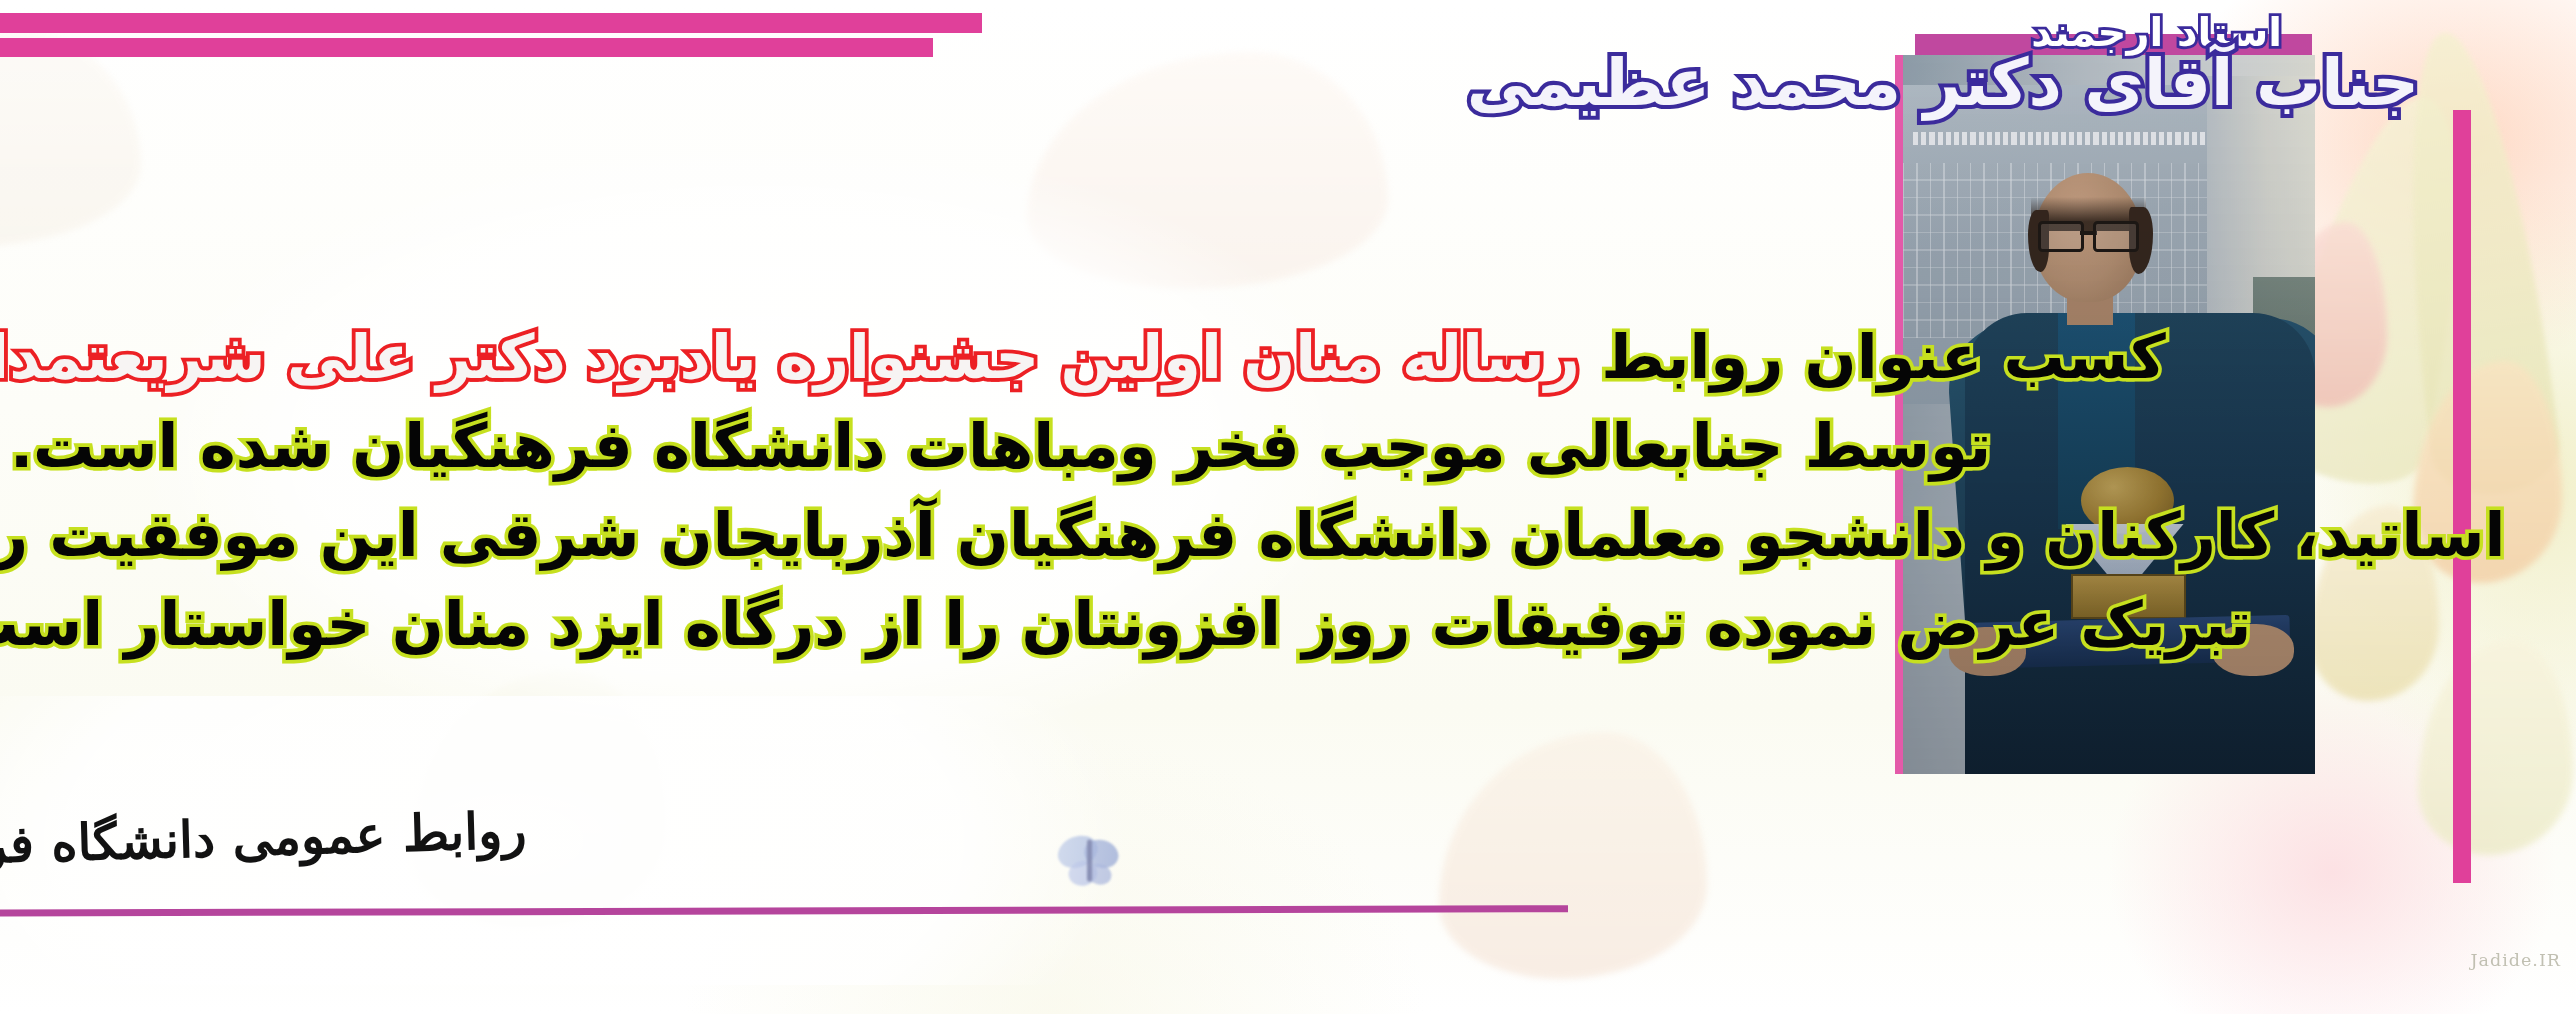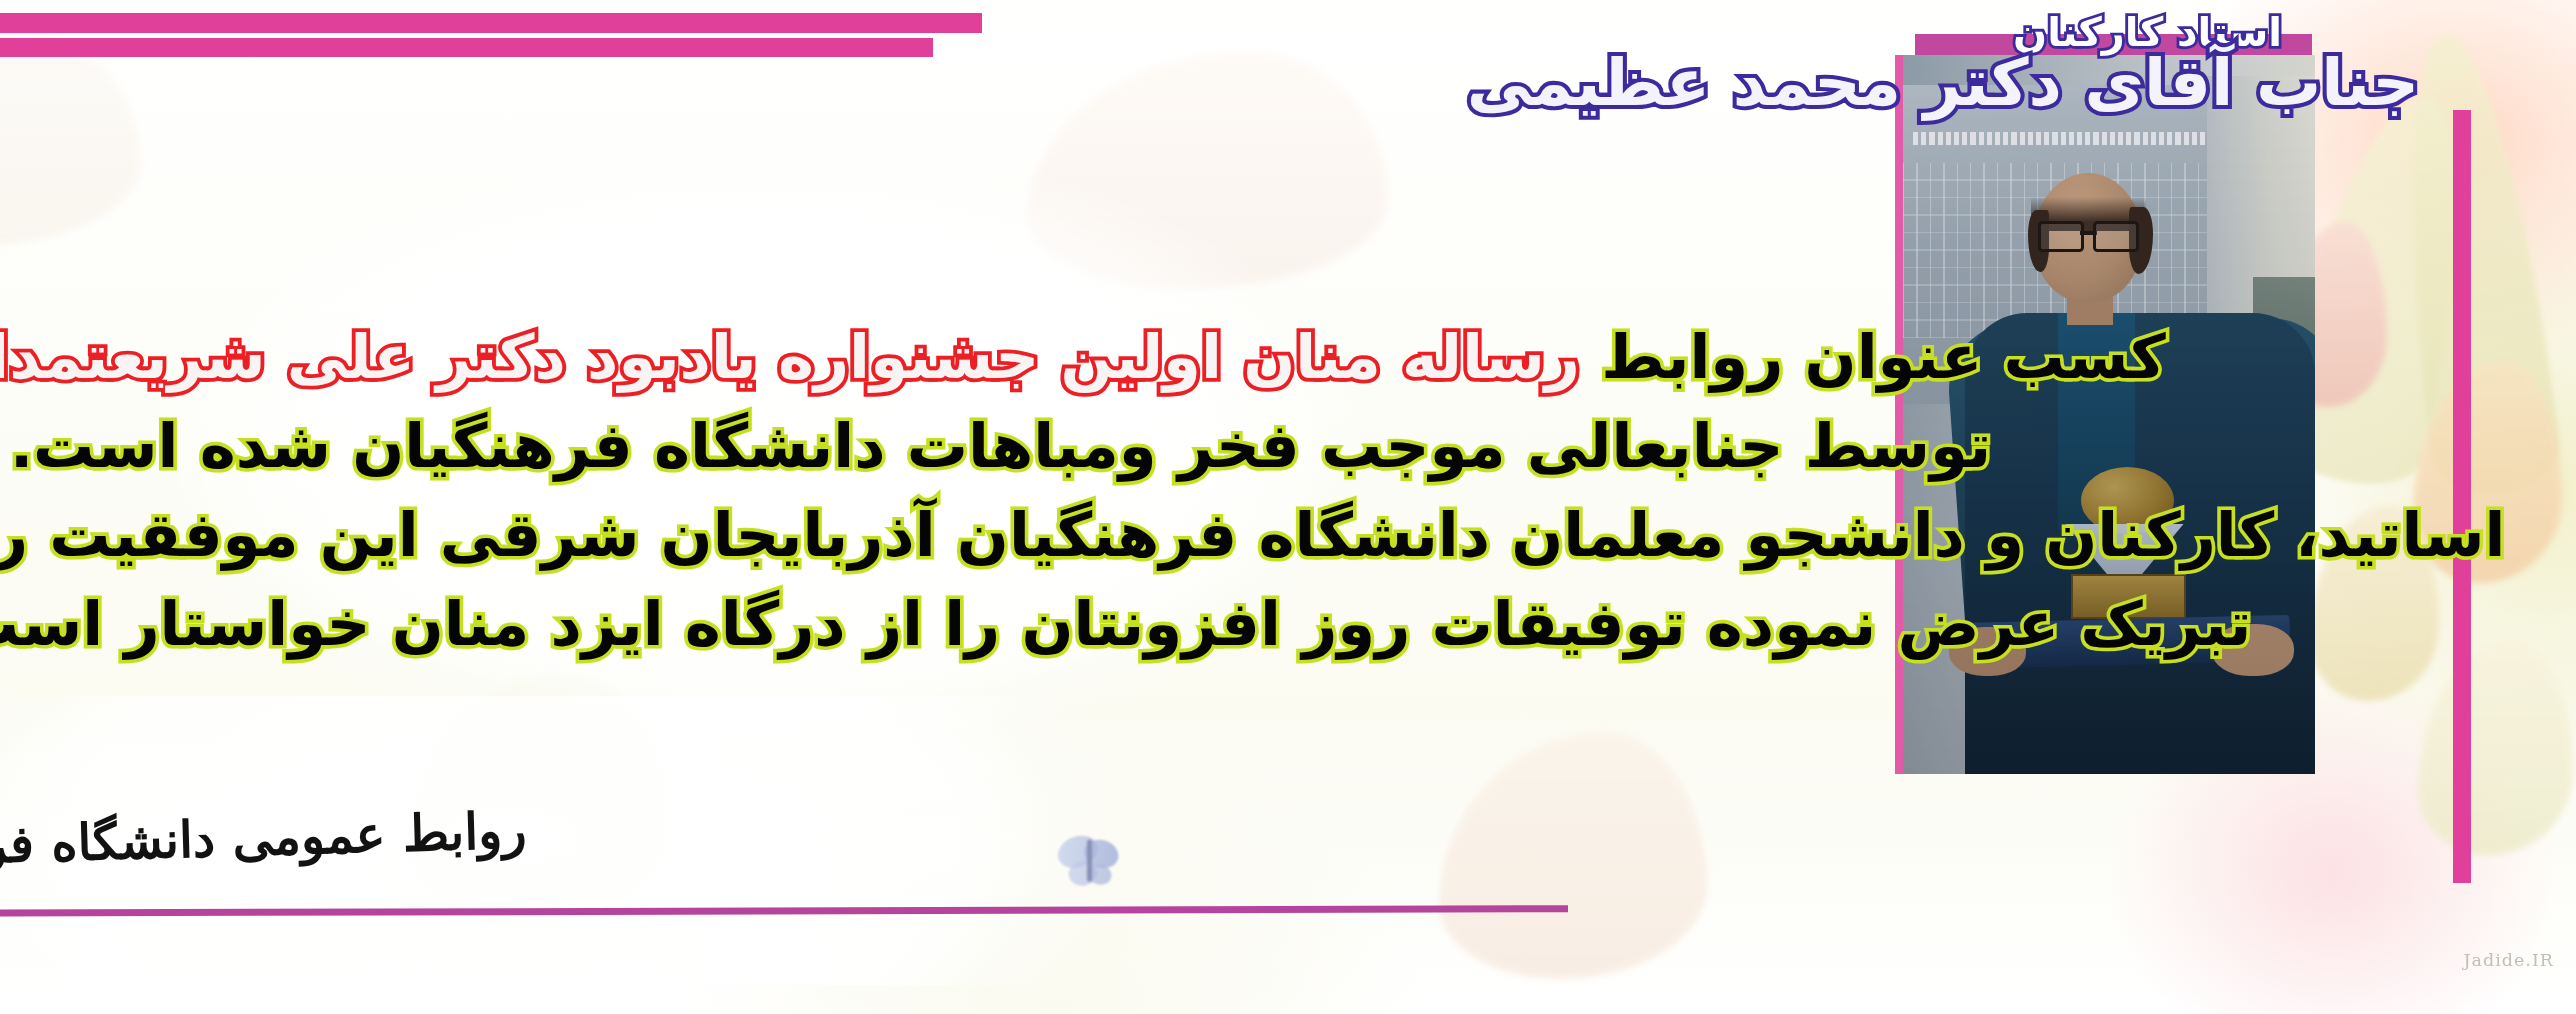--- a/index.html
+++ b/index.html
@@ -242,21 +242,21 @@
     font-size:50px;
     font-weight:bold;
     font-family:"DejaVu Serif","Liberation Serif",serif;
     white-space:nowrap;
     letter-spacing:-2.1px;
     transform:rotate(-1.6deg);
   }
 
   .wm-right{
     position:absolute;
-    right:22px; bottom:44px;
+    right:15px; bottom:44px;
     font-size:17.5px;
     letter-spacing:1px;
     color:#b7b6a6;
     font-family:"DejaVu Serif","Liberation Serif",serif;
     direction:ltr;
     opacity:.85;
   }
 </style>
 </head>
 <body>
@@ -322,21 +322,21 @@
         <div class="dia"></div>
         <div class="base"></div>
       </div>
       <div class="ph-tray"></div>
       <div class="ph-hand-l"></div>
       <div class="ph-hand-r"></div>
       <div class="ph-overlay"></div>
     </div>
   </div>
 
-  <div class="kicker rtl">استاد کارکنان</div>
+  <div class="kicker rtl">استاد ارجمند</div>
   <div class="honoree rtl">جناب آقای دکتر محمد عظیمی</div>
 
   <div class="bodyblock">
     <div class="bline rtl ln1">
       <span class="b-black">کسب عنوان روابط </span><span class="b-red">رساله منان </span><span class="b-red">اولین جشنواره یادبود دکتر علی شریعتمداری</span>
     </div>
     <div class="bline rtl b-black ln2">توسط جنابعالی موجب فخر ومباهات دانشگاه فرهنگیان شده است.</div>
     <div class="bline rtl b-black ln3">اساتید، کارکنان و دانشجو معلمان دانشگاه فرهنگیان آذربایجان شرقی این موفقیت را خدمت شما</div>
     <div class="bline rtl b-black ln4">تبریک عرض نموده توفیقات روز افزونتان را از درگاه ایزد منان خواستار است.</div>
   </div>

